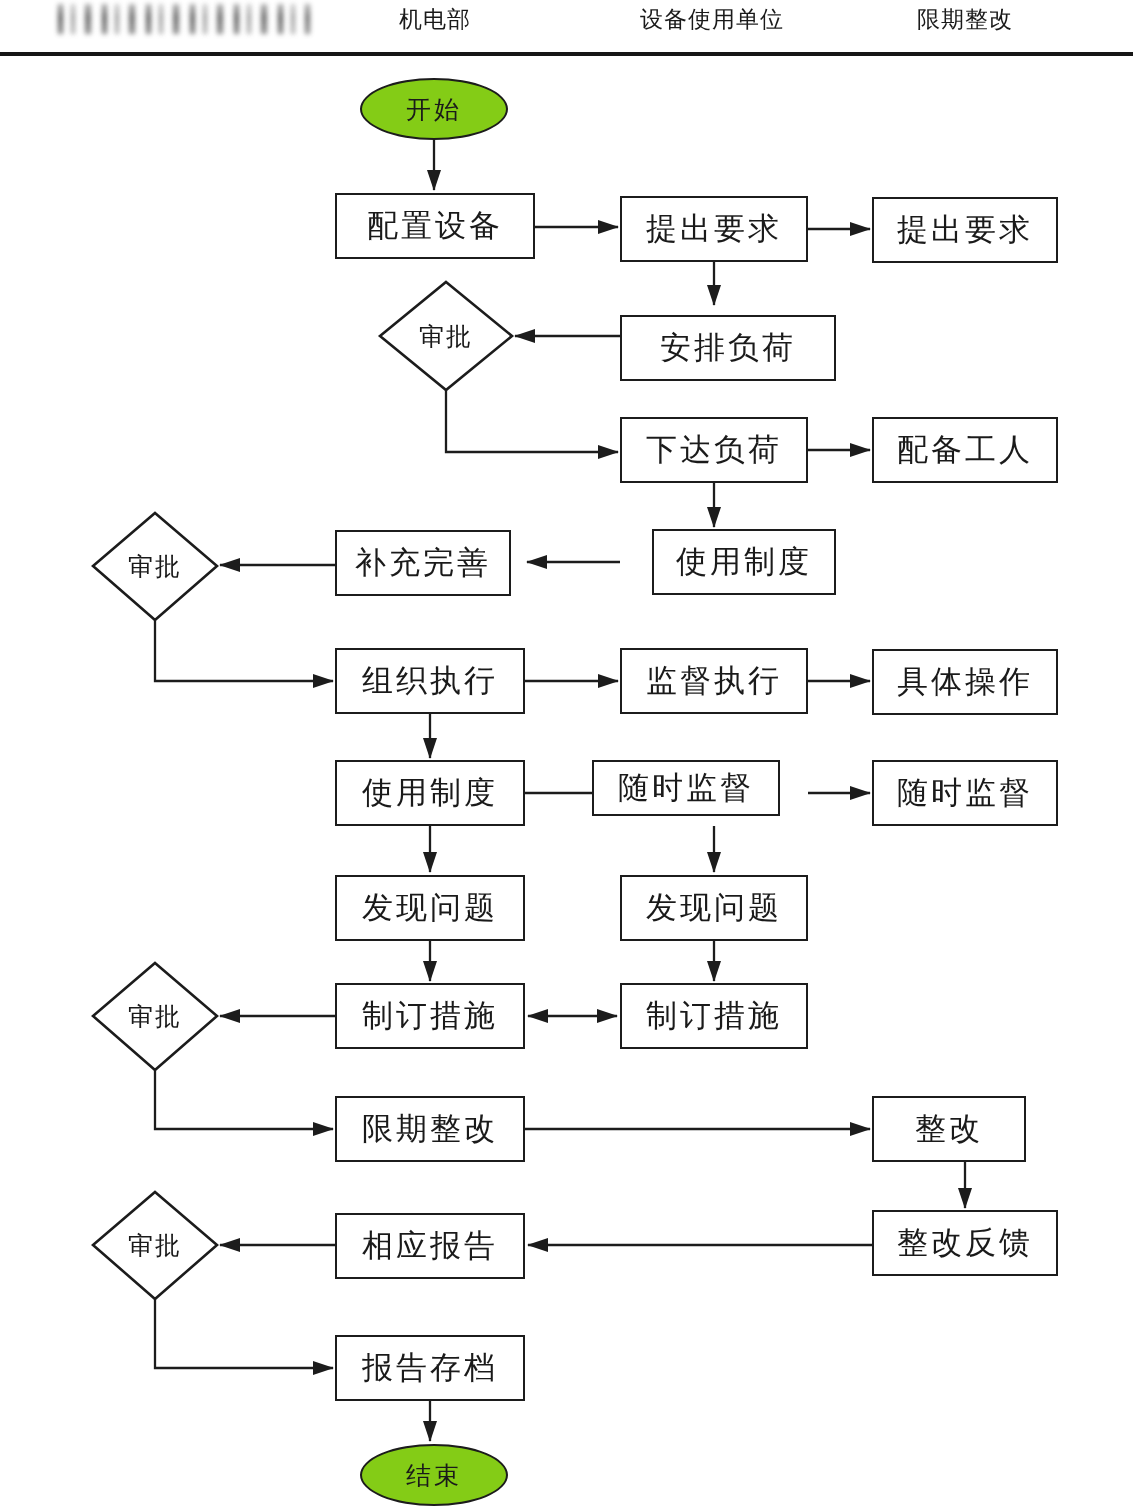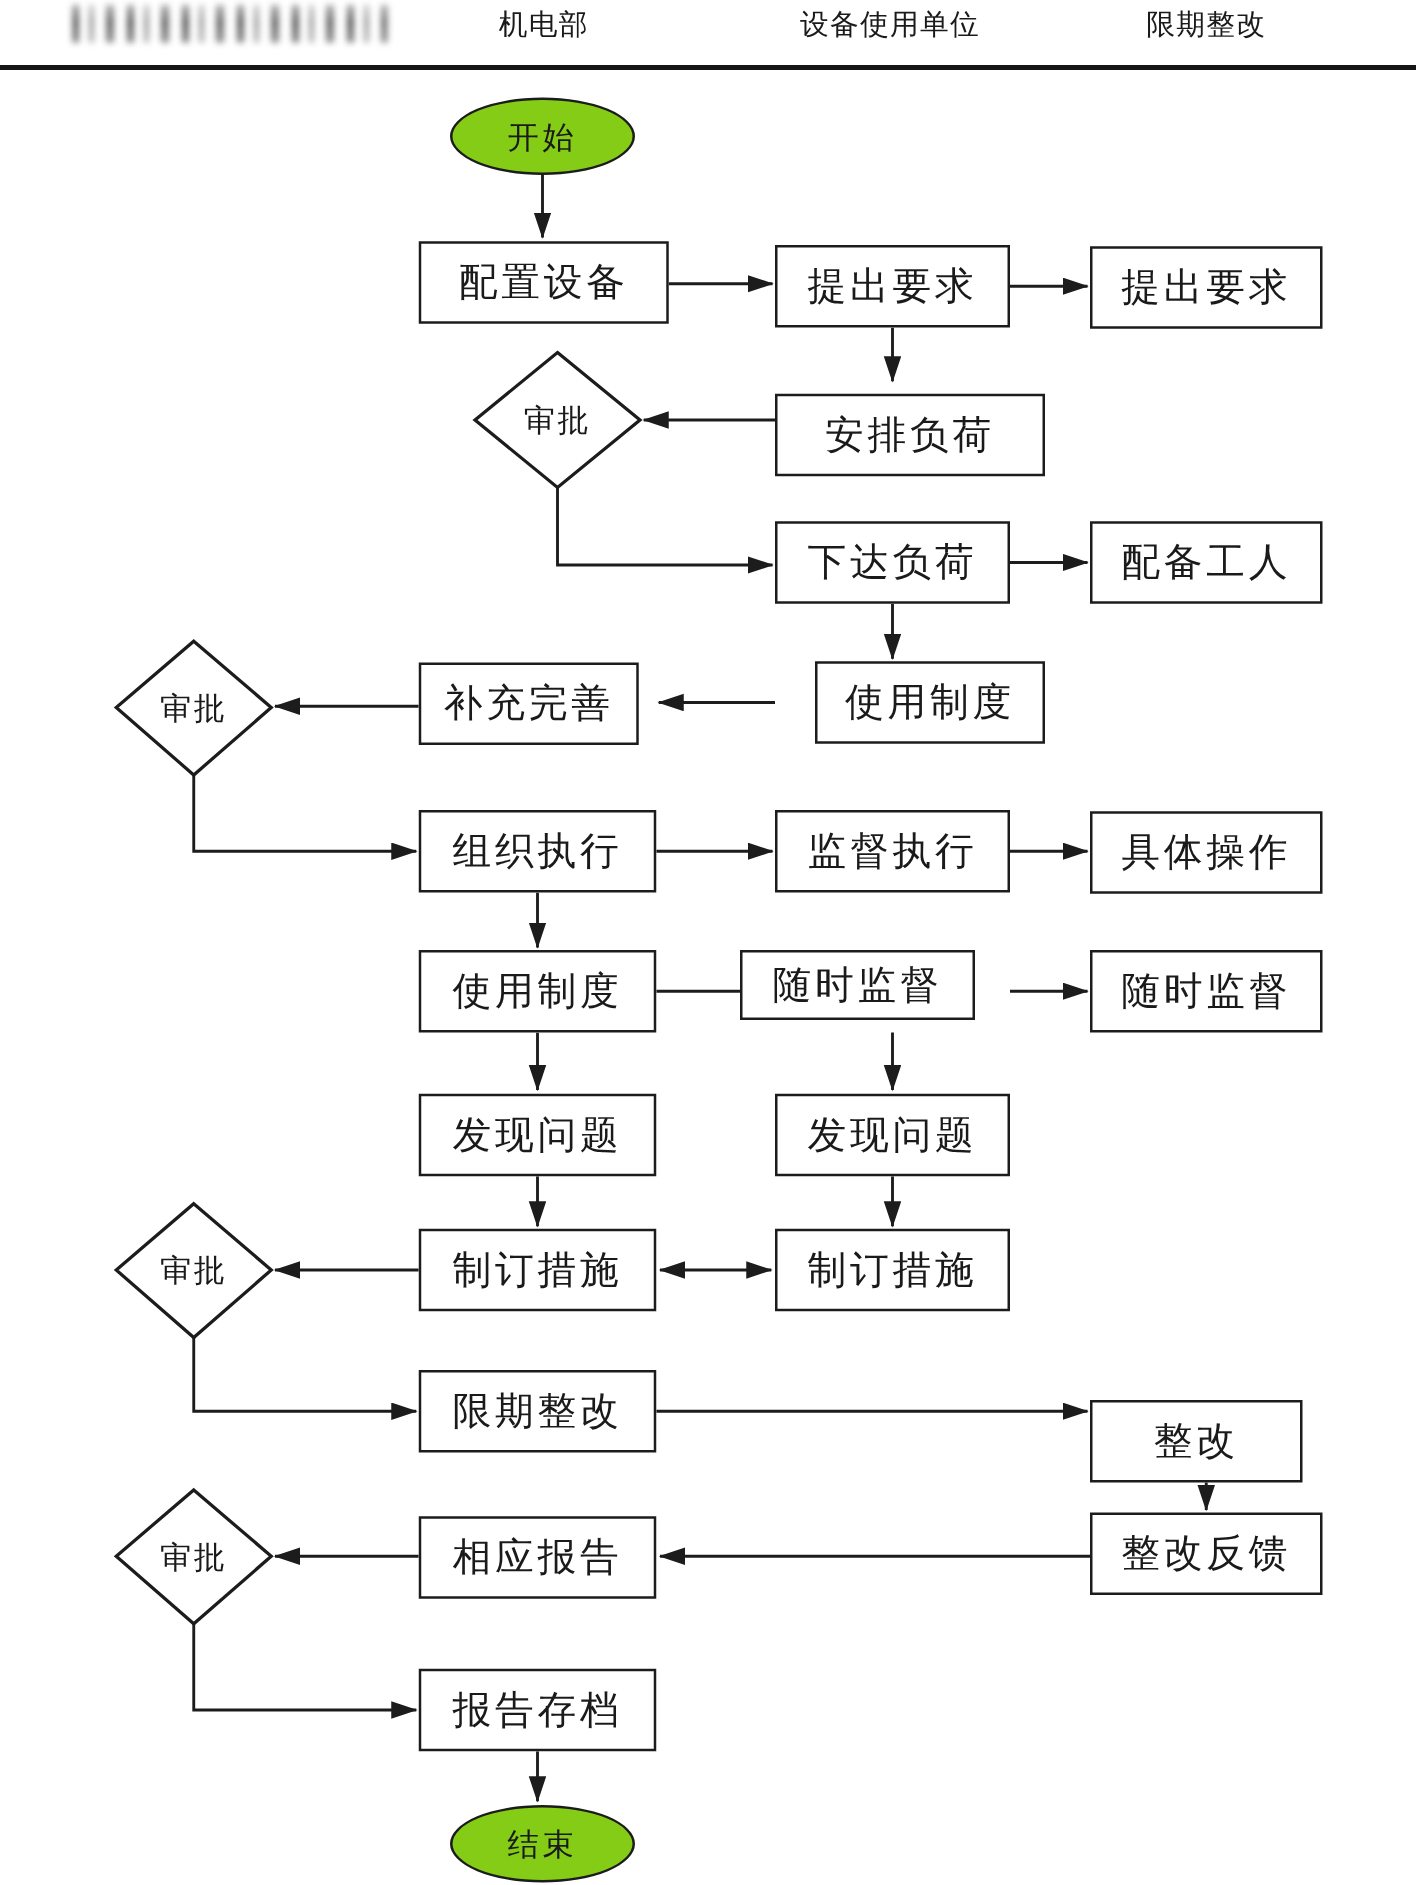--- a/index.html
+++ b/index.html
@@ -109,21 +109,21 @@
   <div class="box" style="left:620px;top:648px;width:188px;height:66px">监督执行</div>
   <div class="box" style="left:872px;top:649px;width:186px;height:66px">具体操作</div>
   <div class="box" style="left:335px;top:760px;width:190px;height:66px">使用制度</div>
   <div class="box" style="left:592px;top:760px;width:188px;height:56px">随时监督</div>
   <div class="box" style="left:872px;top:760px;width:186px;height:66px">随时监督</div>
   <div class="box" style="left:335px;top:875px;width:190px;height:66px">发现问题</div>
   <div class="box" style="left:620px;top:875px;width:188px;height:66px">发现问题</div>
   <div class="box" style="left:335px;top:983px;width:190px;height:66px">制订措施</div>
   <div class="box" style="left:620px;top:983px;width:188px;height:66px">制订措施</div>
   <div class="box" style="left:335px;top:1096px;width:190px;height:66px">限期整改</div>
-  <div class="box" style="left:872px;top:1120px;width:170px;height:66px">整改</div>
+  <div class="box" style="left:872px;top:1096px;width:154px;height:66px">整改</div>
   <div class="box" style="left:872px;top:1210px;width:186px;height:66px">整改反馈</div>
   <div class="box" style="left:335px;top:1213px;width:190px;height:66px">相应报告</div>
   <div class="box" style="left:335px;top:1335px;width:190px;height:66px">报告存档</div>
 
   <div class="dlabel" style="left:380px;top:322px;width:132px;height:28px">审批</div>
   <div class="dlabel" style="left:93px;top:552px;width:124px;height:28px">审批</div>
   <div class="dlabel" style="left:93px;top:1002px;width:124px;height:28px">审批</div>
   <div class="dlabel" style="left:93px;top:1231px;width:124px;height:28px">审批</div>
 
 </div>

